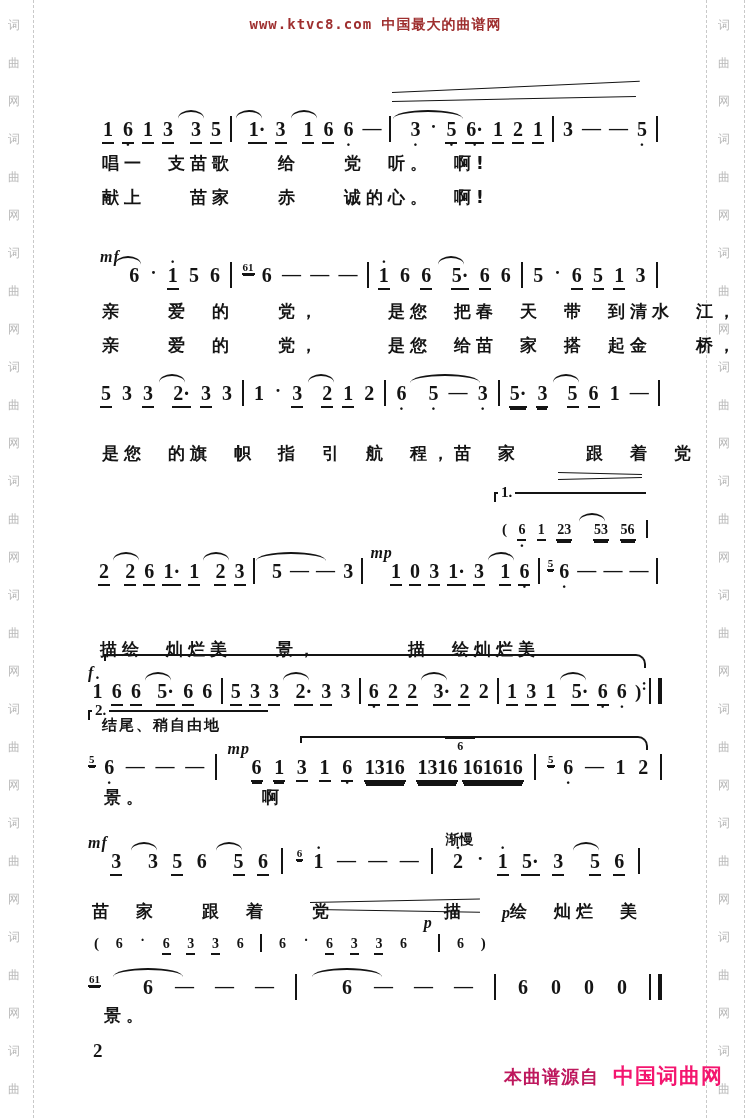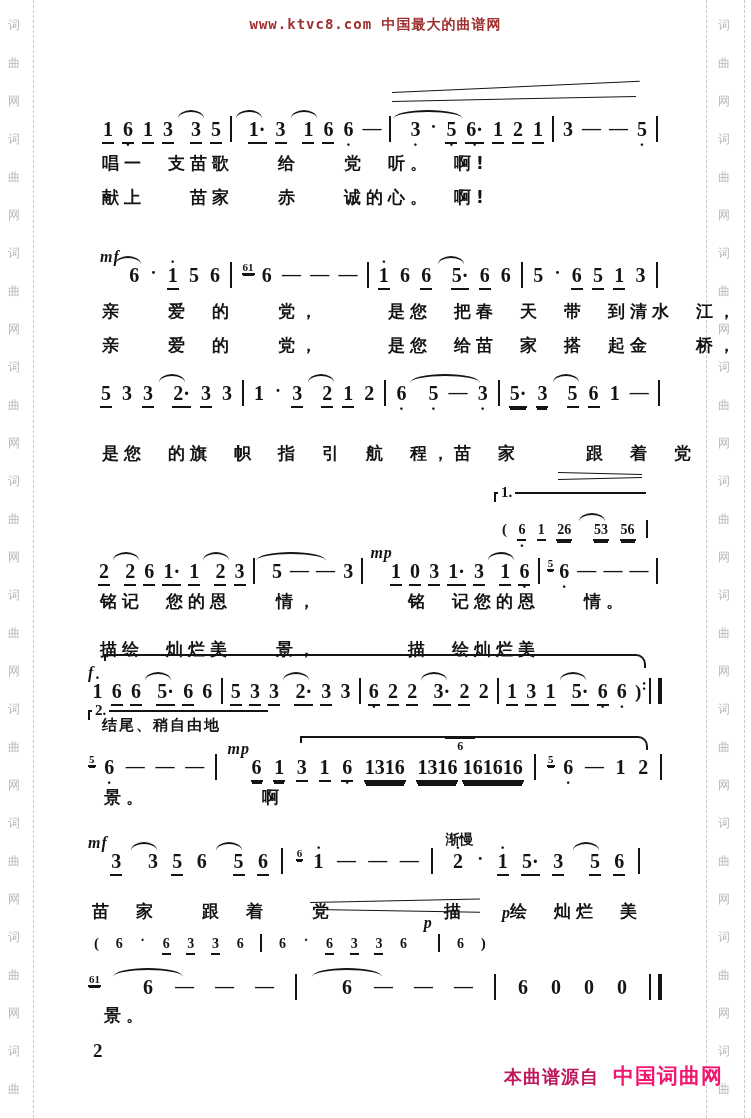--- a/index.html
+++ b/index.html
@@ -273,21 +273,21 @@
     <div class="decoline" style="left:558px;top:479px;width:84px;transform:rotate(-1.4deg);"></div>
   </div>
 
   <div class="volta" style="left:494px;top:492px;width:152px;">
     <span class="volta-label">1.</span>
   </div>
   <div class="notation cue" style="left:502px;top:516px;width:146px;">
       <span class="paren">(</span>
       <span class="note db u1">6</span>
       <span class="note u1">1</span>
-      <span class="note u2">26</span>
+      <span class="note u2">23</span>
       <span class="slur"></span>
       <span class="note u2">53</span>
       <span class="note u2">56</span>
       <span class="bar"></span>
     </div>
   <div class="notation" style="left:98px;top:552px;width:560px;">
       <span class="note u1">2</span>
       <span class="slur"></span>
       <span class="note u1">2</span>
       <span class="note u1">6</span>
@@ -313,21 +313,20 @@
       <span class="note u1">1</span>
       <span class="note db u1">6</span>
       <span class="bar"></span>
       <span class="grace">5</span>
       <span class="note db">6</span>
       <span class="dash">—</span>
       <span class="dash">—</span>
       <span class="dash">—</span>
       <span class="bar"></span>
     </div>
-  <div class="lyric" style="left:100px;top:590px;">铭记　您的恩　　情，　　　　铭　记您的恩　　情。</div>
   <div class="lyric" style="left:100px;top:622px;margin-top:16px;">描绘　灿烂美　　景，　　　　描　绘灿烂美</div>
 
   <div class="longslur" style="left:104px;top:654px;width:540px;"></div>
   <div class="notation" style="left:88px;top:672px;width:574px;">
       <span class="dyn">f</span>
       <span class="note da u1">1</span>
       <span class="note u1">6</span>
       <span class="note u1">6</span>
       <span class="slur"></span>
       <span class="note u1">5·</span>

